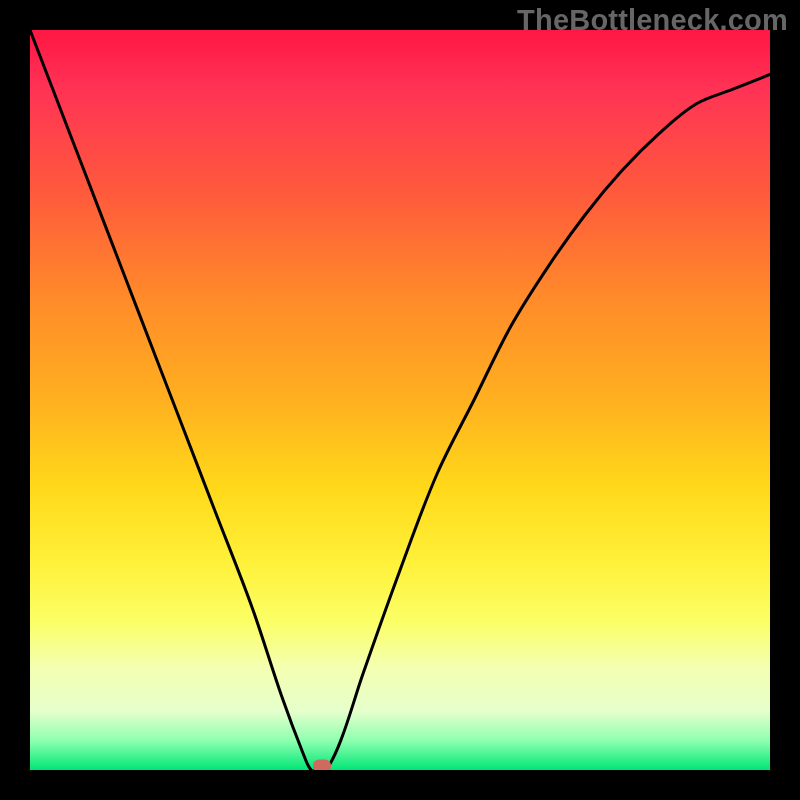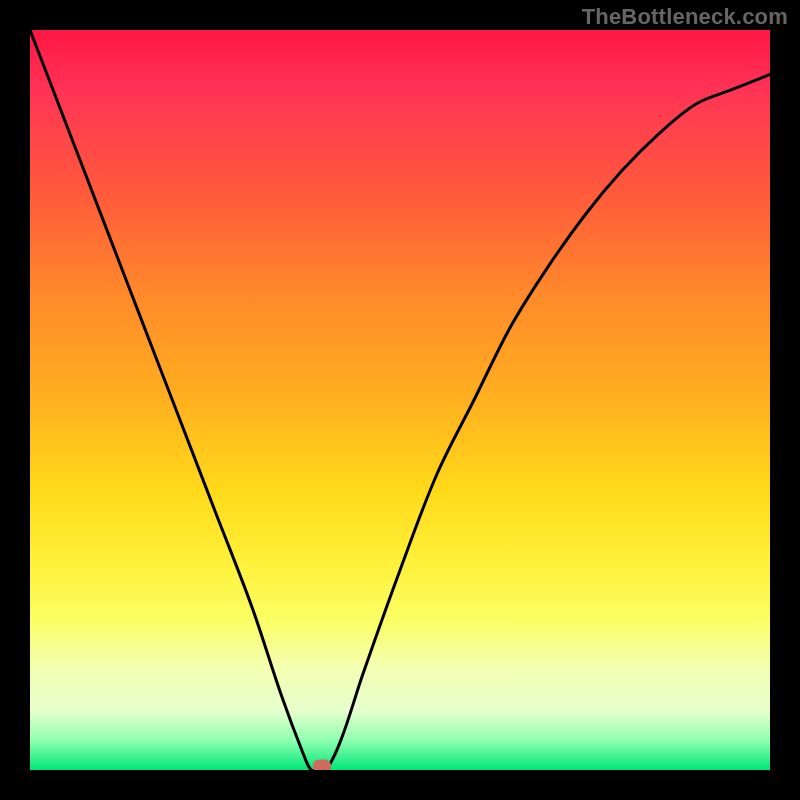--- a/index.html
+++ b/index.html
@@ -15,21 +15,21 @@
     position: relative;
     width: 800px;
     height: 800px;
     background: #000;
   }
   .watermark {
     position: absolute;
     top: 4px;
     right: 12px;
     color: #666;
-    font-size: 22px;
+    font-size: 29px;
     font-weight: 600;
     letter-spacing: 0.2px;
     user-select: none;
   }
   .plot {
     position: absolute;
     left: 30px;
     top: 30px;
     width: 740px;
     height: 740px;

